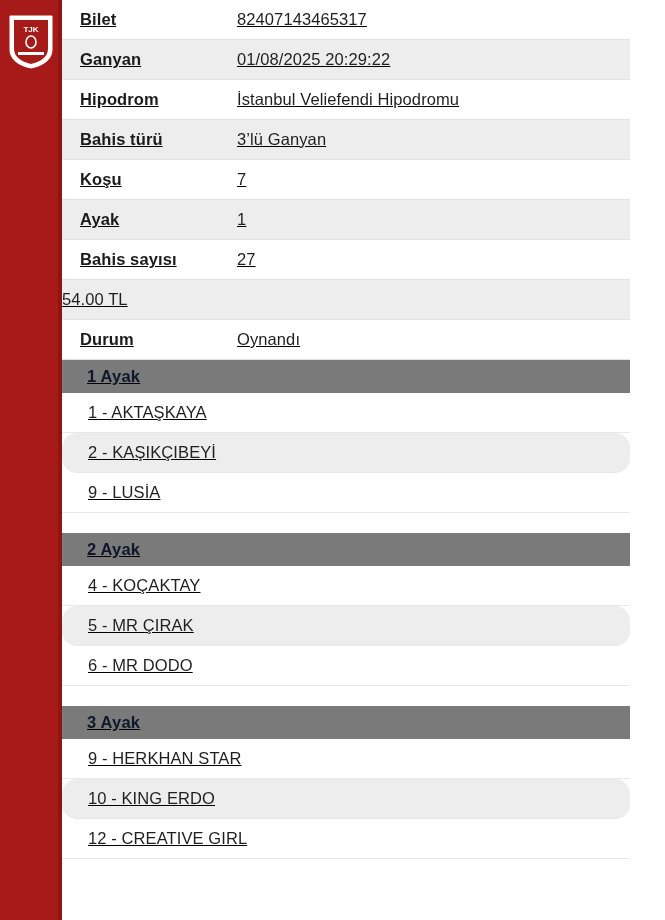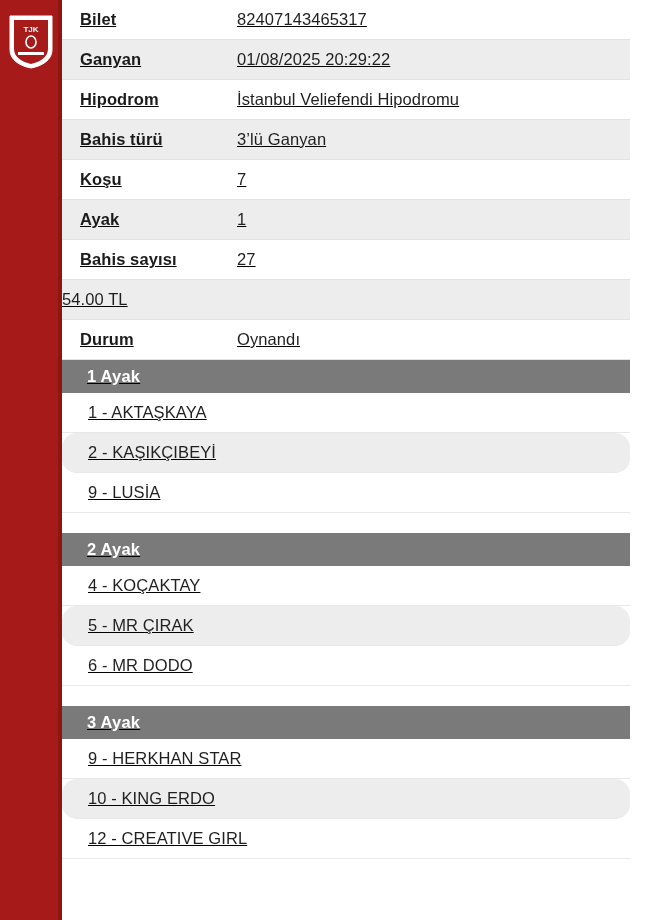--- a/index.html
+++ b/index.html
@@ -73,21 +73,21 @@
     letter-spacing: 0.1px;
   }
   .info-value {
     font-size: 16.5px;
     color: #1f1f1f;
     letter-spacing: 0.1px;
   }
 
   .leg-header {
     background: #7a7a7a;
-    color: #ffffff;
+    color: #0f172a;
     font-size: 16.5px;
     font-weight: bold;
     height: 33px;
     display: flex;
     align-items: center;
     padding-left: 25px;
     box-sizing: border-box;
     letter-spacing: 0.2px;
   }
   .horse-row {

